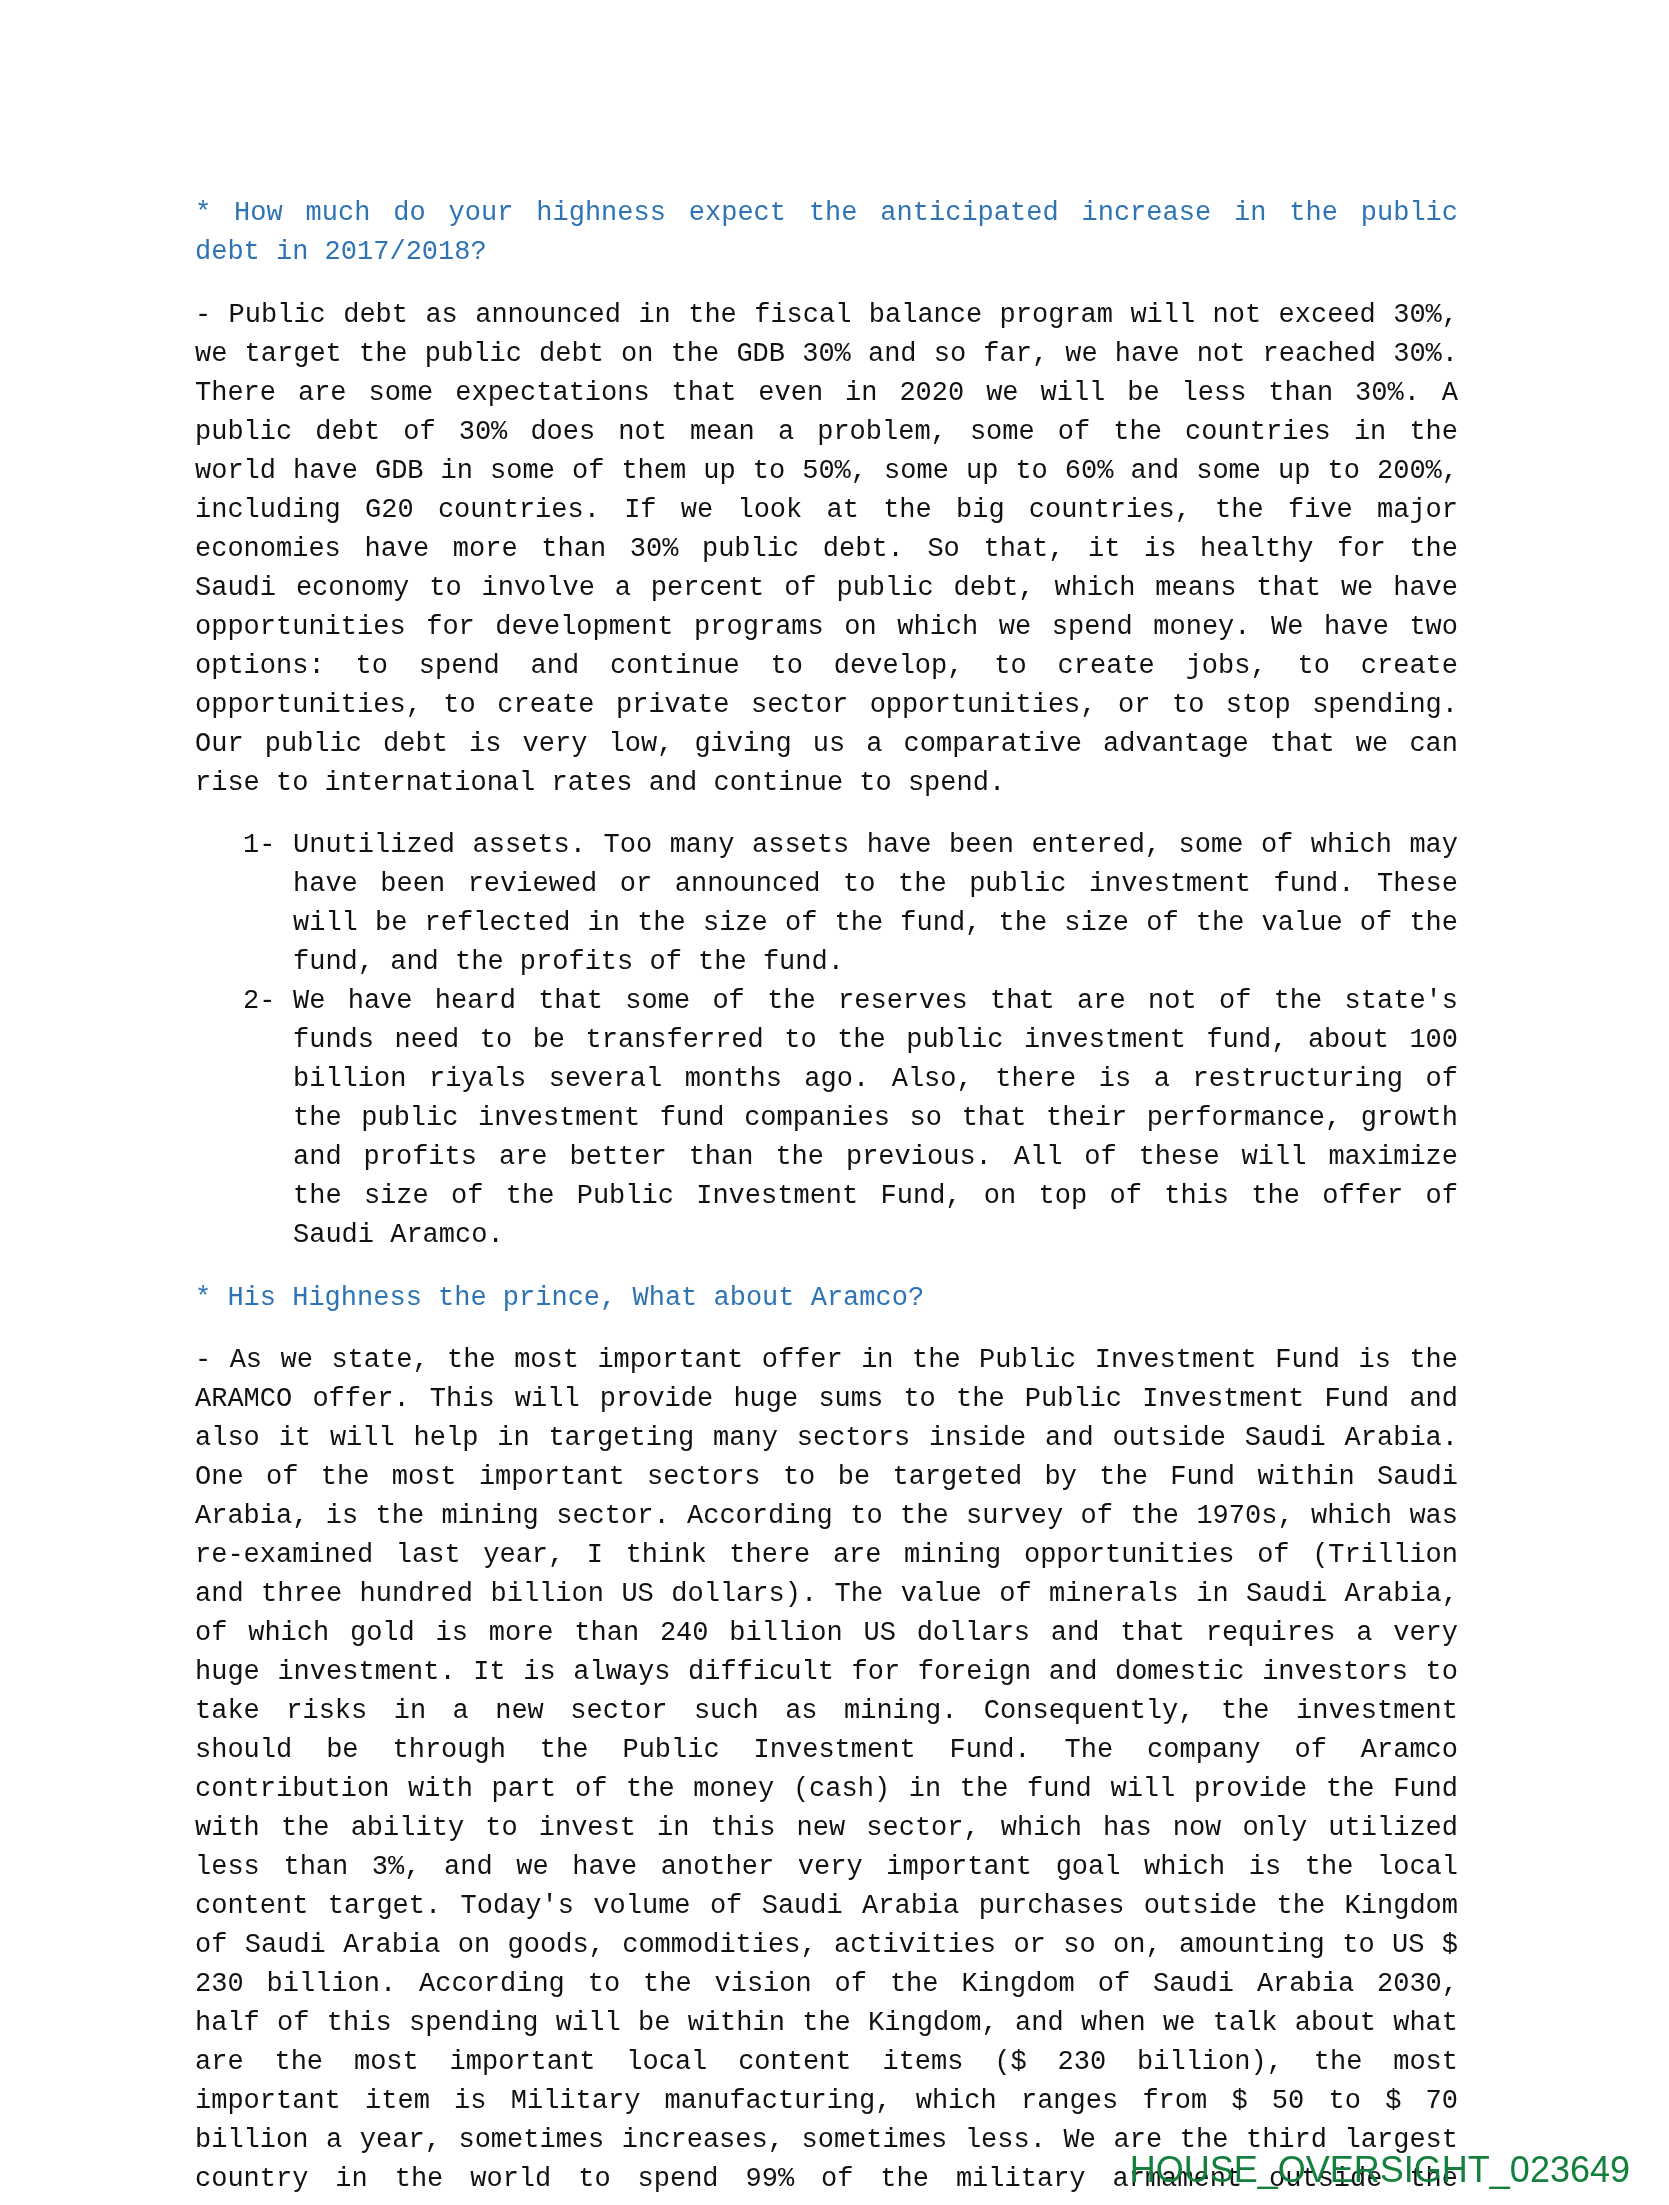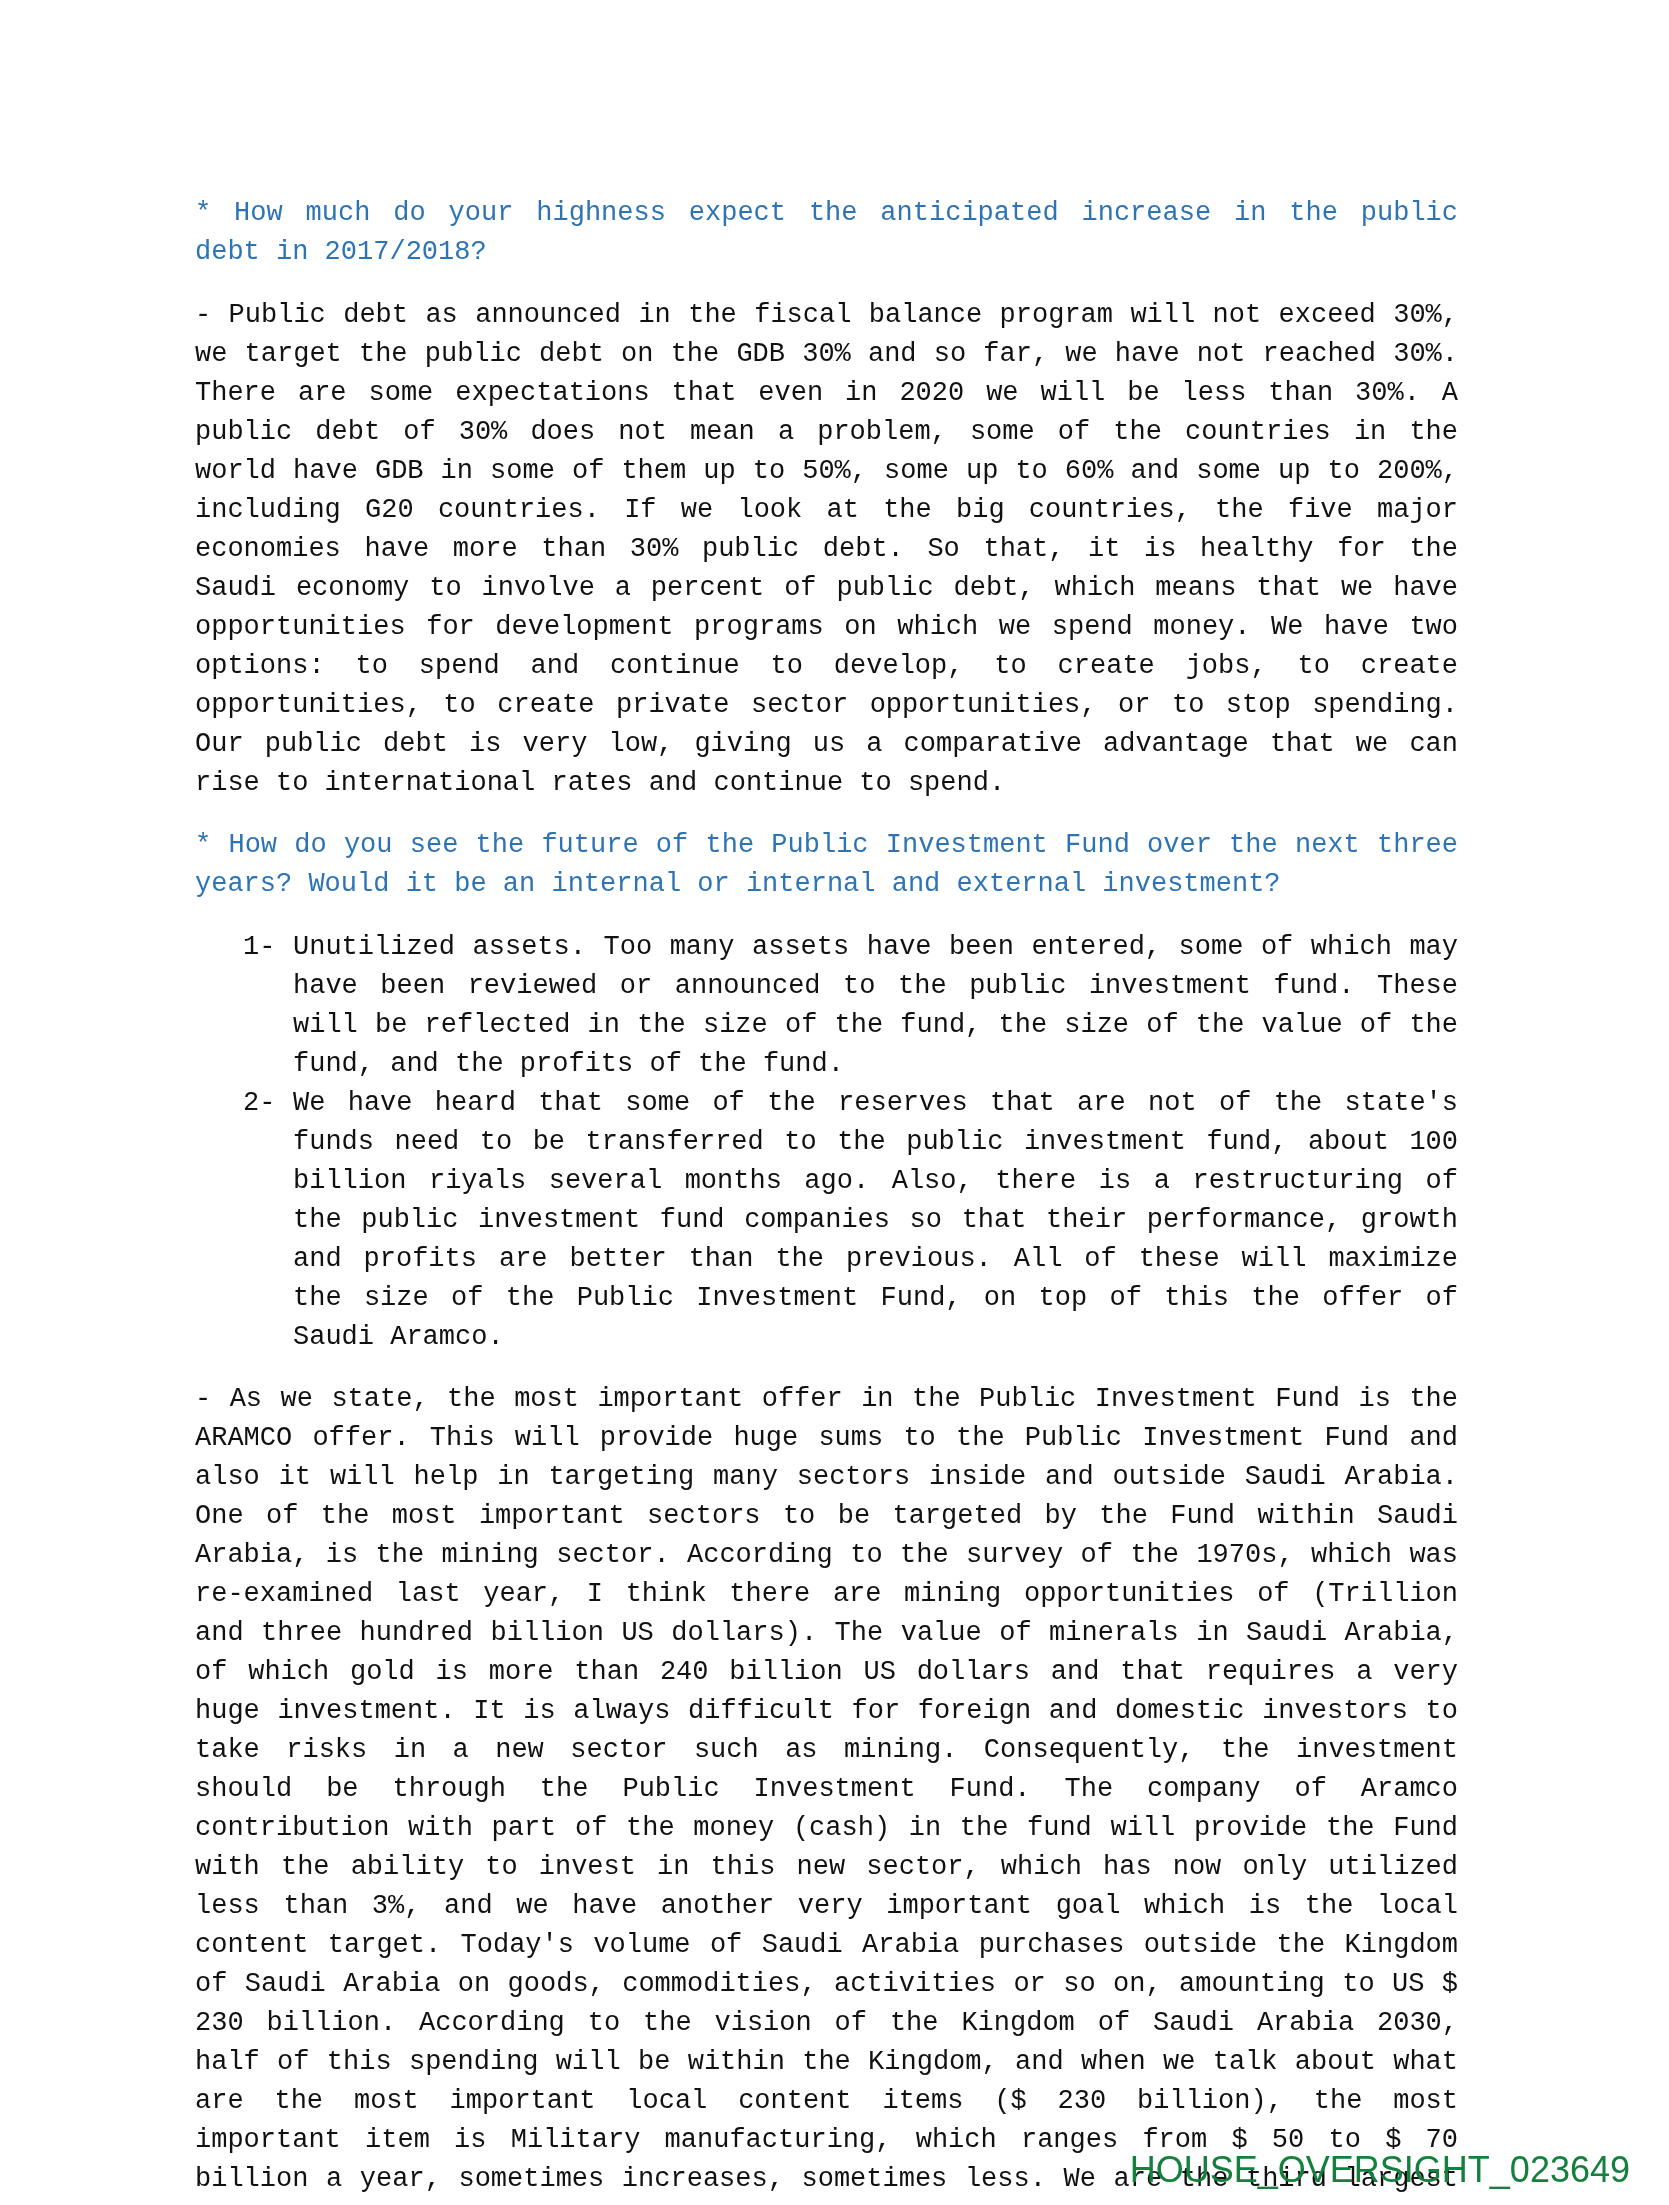--- a/index.html
+++ b/index.html
@@ -51,31 +51,31 @@
   }
 </style>
 </head>
 <body>
 
 <div class="page">
 
   <p class="question">* How much do your highness expect the anticipated increase in the public debt in 2017/2018?</p>
   <p class="answer">- Public debt as announced in the fiscal balance program will not exceed 30%, we target the public debt on the GDB 30% and so far, we have not reached 30%. There are some expectations that even in 2020 we will be less than 30%. A public debt of 30% does not mean a problem, some of the countries in the world have GDB in some of them up to 50%, some up to 60% and some up to 200%, including G20 countries. If we look at the big countries, the five major economies have more than 30% public debt. So that, it is healthy for the Saudi economy to involve a percent of public debt, which means that we have opportunities for development programs on which we spend money. We have two options: to spend and continue to develop, to create jobs, to create opportunities, to create private sector opportunities, or to stop spending. Our public debt is very low, giving us a comparative advantage that we can rise to international rates and continue to spend.</p>
 
-  <p class="question">* How do you see the future of the Public Investment Fund over the next three years? Would it be an internal or internal and external investment?</p>
 
   <ol class="list">
     <li class="list-item">
       <span class="list-num">1-</span>
       <span>Unutilized assets. Too many assets have been entered, some of which may have been reviewed or announced to the public investment fund. These will be reflected in the size of the fund, the size of the value of the fund, and the profits of the fund.</span>
     </li>
     <li class="list-item">
       <span class="list-num">2-</span>
       <span>We have heard that some of the reserves that are not of the state's funds need to be transferred to the public investment fund, about 100 billion riyals several months ago. Also, there is a restructuring of the public investment fund companies so that their performance, growth and profits are better than the previous. All of these will maximize the size of the Public Investment Fund, on top of this the offer of Saudi Aramco.</span>
     </li>
   </ol>
 
+  <p class="question">* His Highness the prince, What about Aramco?</p>
   <p class="answer">- As we state, the most important offer in the Public Investment Fund is the ARAMCO offer. This will provide huge sums to the Public Investment Fund and also it will help in targeting many sectors inside and outside Saudi Arabia. One of the most important sectors to be targeted by the Fund within Saudi Arabia, is the mining sector. According to the survey of the 1970s, which was re-examined last year, I think there are mining opportunities of (Trillion and three hundred billion US dollars). The value of minerals in Saudi Arabia, of which gold is more than 240 billion US dollars and that requires a very huge investment. It is always difficult for foreign and domestic investors to take risks in a new sector such as mining. Consequently, the investment should be through the Public Investment Fund. The company of Aramco contribution with part of the money (cash) in the fund will provide the Fund with the ability to invest in this new sector, which has now only utilized less than 3%, and we have another very important goal which is the local content target. Today's volume of Saudi Arabia purchases outside the Kingdom of Saudi Arabia on goods, commodities, activities or so on, amounting to US $ 230 billion. According to the vision of the Kingdom of Saudi Arabia 2030, half of this spending will be within the Kingdom, and when we talk about what are the most important local content items ($ 230 billion), the most important item is Military manufacturing, which ranges from $ 50 to $ 70 billion a year, sometimes increases, sometimes less. We are the third largest country in the world to spend 99% of the military armament outside the Kingdom. This is a huge opportunity to create large industries within the Kingdom, also to</p>
 
 </div>
 
 <div class="footer-id">HOUSE_OVERSIGHT_023649</div>
 
 
 </body></html>

